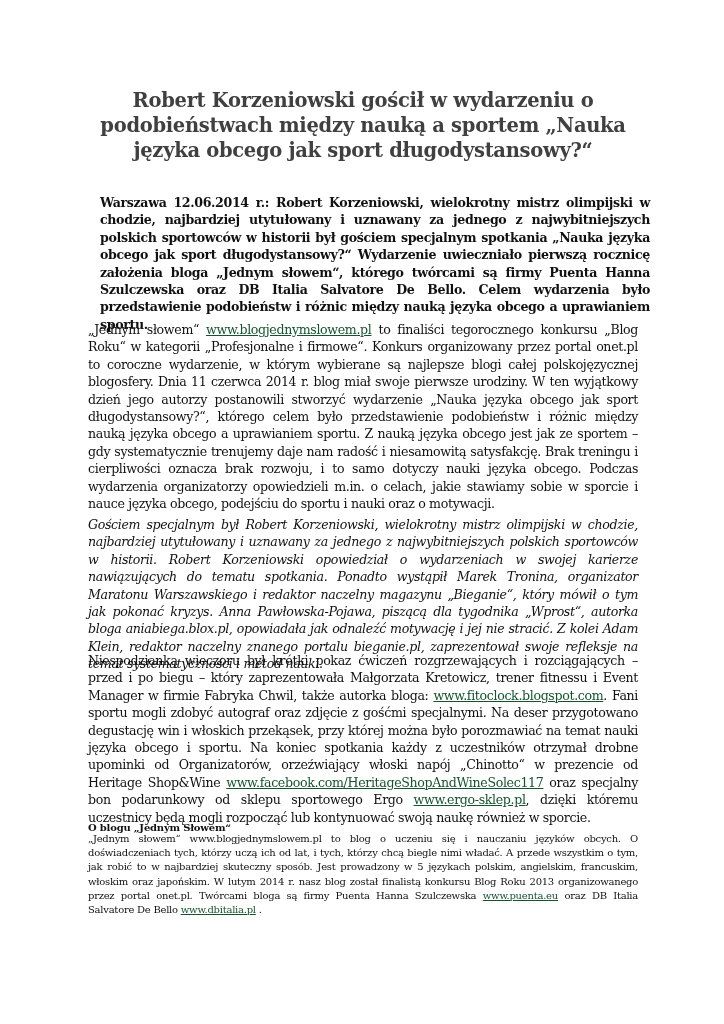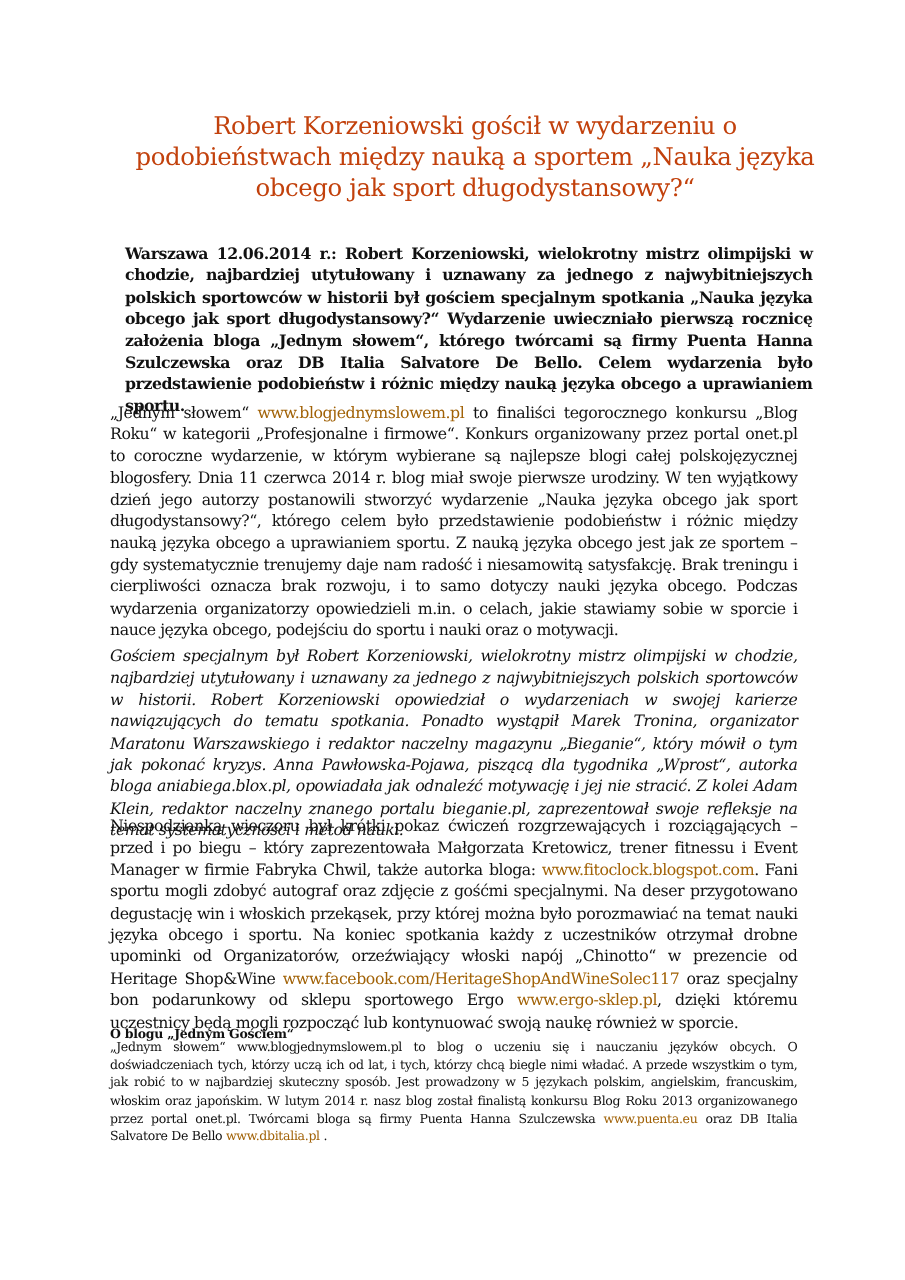--- a/index.html
+++ b/index.html
@@ -1,52 +1,52 @@
 <!DOCTYPE html>
 <html><head>
 <meta charset="utf-8">
 <style>
   html, body { margin: 0; padding: 0; background: #ffffff; }
   body { width: 724px; height: 1024px; position: relative; overflow: hidden; color: #111; }
   .page { position: absolute; left: 88px; top: 0; width: 550px; font-family: "DejaVu Serif", "Liberation Serif", serif; }
   .title {
-    position: absolute; left: 17px; top: 88px; width: 550px; text-align: center;
-    font-family: "DejaVu Serif", serif; font-weight: normal; font-size: 19.5px; line-height: 25px; color: #c2410c;
+    position: absolute; left: 0; top: 88px; width: 550px; text-align: center;
+    font-family: "DejaVu Serif", serif; font-weight: bold; font-size: 19.5px; line-height: 25px; color: #404040;
     letter-spacing: -0.3px;
   }
   .lead {
     position: absolute; left: 12px; top: 194px; width: 550px; text-align: justify;
     font-weight: bold; font-size: 12.6px; line-height: 17.4px; letter-spacing: -0.35px;
   }
   .p {
     position: absolute; left: 0; width: 550px; text-align: justify;
     font-size: 12.6px; line-height: 17.4px; letter-spacing: -0.35px;
   }
   .p1 { top: 321px; }
   .p2 { top: 516px; font-style: italic; }
   .p3 { top: 652px; }
   .about-h {
     position: absolute; left: 0; top: 822px; font-weight: bold; font-size: 10px; letter-spacing: -0.2px;
   }
   .about {
     position: absolute; left: 0; top: 832px; width: 550px; text-align: justify;
     font-size: 10px; line-height: 14.2px; letter-spacing: -0.25px;
   }
-  a.lnk { color: #a16207; }
+  a.lnk { color: #14532d; text-decoration: underline; }
 </style>
 </head>
 <body>
 
 <div class="page">
   <h1 class="title" style="margin:0;">Robert Korzeniowski gościł w wydarzeniu o podobieństwach między nauką a sportem „Nauka języka obcego jak sport długodystansowy?“</h1>
 
   <p class="lead" style="margin:0;">Warszawa 12.06.2014 r.: Robert Korzeniowski, wielokrotny mistrz olimpijski w chodzie, najbardziej utytułowany i uznawany za jednego z najwybitniejszych polskich sportowców w historii był gościem specjalnym spotkania „Nauka języka obcego jak sport długodystansowy?“ Wydarzenie uwieczniało pierwszą rocznicę założenia bloga „Jednym słowem“, którego twórcami są firmy Puenta Hanna Szulczewska oraz DB Italia Salvatore De Bello. Celem wydarzenia było przedstawienie podobieństw i różnic między nauką języka obcego a uprawianiem sportu.</p>
 
   <p class="p p1" style="margin:0;"><span>„Jednym słowem“ </span><a class="lnk">www.blogjednymslowem.pl</a><span> to finaliści tegorocznego konkursu „Blog Roku“ w kategorii „Profesjonalne i firmowe“. Konkurs organizowany przez portal onet.pl to coroczne wydarzenie, w którym wybierane są najlepsze blogi całej polskojęzycznej blogosfery. Dnia 11 czerwca 2014 r. blog miał swoje pierwsze urodziny. W ten wyjątkowy dzień jego autorzy postanowili stworzyć wydarzenie „Nauka języka obcego jak sport długodystansowy?“, którego celem było przedstawienie podobieństw i różnic między nauką języka obcego a uprawianiem sportu. Z nauką języka obcego jest jak ze sportem – gdy systematycznie trenujemy daje nam radość i niesamowitą satysfakcję. Brak treningu i cierpliwości oznacza brak rozwoju, i to samo dotyczy nauki języka obcego. Podczas wydarzenia organizatorzy opowiedzieli m.in. o celach, jakie stawiamy sobie w sporcie i nauce języka obcego, podejściu do sportu i nauki oraz o motywacji.</span></p>
 
   <p class="p p2" style="margin:0;">Gościem specjalnym był Robert Korzeniowski, wielokrotny mistrz olimpijski w chodzie, najbardziej utytułowany i uznawany za jednego z najwybitniejszych polskich sportowców w historii. Robert Korzeniowski opowiedział o wydarzeniach w swojej karierze nawiązujących do tematu spotkania. Ponadto wystąpił Marek Tronina, organizator Maratonu Warszawskiego i redaktor naczelny magazynu „Bieganie“, który mówił o tym jak pokonać kryzys. Anna Pawłowska-Pojawa, piszącą dla tygodnika „Wprost“, autorka bloga aniabiega.blox.pl, opowiadała jak odnaleźć motywację i jej nie stracić. Z kolei Adam Klein, redaktor naczelny znanego portalu bieganie.pl, zaprezentował swoje refleksje na temat systematyczności i metod nauki.</p>
 
   <p class="p p3" style="margin:0;"><span>Niespodzianką wieczoru był krótki pokaz ćwiczeń rozgrzewających i rozciągających – przed i po biegu – który zaprezentowała Małgorzata Kretowicz, trener fitnessu i Event Manager w firmie Fabryka Chwil, także autorka bloga: </span><a class="lnk">www.fitoclock.blogspot.com</a><span>. Fani sportu mogli zdobyć autograf oraz zdjęcie z gośćmi specjalnymi. Na deser przygotowano degustację win i włoskich przekąsek, przy której można było porozmawiać na temat nauki języka obcego i sportu. Na koniec spotkania każdy z uczestników otrzymał drobne upominki od Organizatorów, orzeźwiający włoski napój „Chinotto“ w prezencie od Heritage Shop&amp;Wine </span><a class="lnk">www.facebook.com/HeritageShopAndWineSolec117</a><span> oraz specjalny bon podarunkowy od sklepu sportowego Ergo </span><a class="lnk">www.ergo-sklep.pl</a><span>, dzięki któremu uczestnicy będą mogli rozpocząć lub kontynuować swoją naukę również w sporcie.</span></p>
 
-  <div class="about-h">O blogu „Jednym Gościem“</div>
+  <div class="about-h">O blogu „Jednym Słowem“</div>
 
   <p class="about" style="margin:0;"><span>„Jednym słowem“ www.blogjednymslowem.pl to blog o uczeniu się i nauczaniu języków obcych. O doświadczeniach tych, którzy uczą ich od lat, i tych, którzy chcą biegle nimi władać. A przede wszystkim o tym, jak robić to w najbardziej skuteczny sposób. Jest prowadzony w 5 językach polskim, angielskim, francuskim, włoskim oraz japońskim. W lutym 2014 r. nasz blog został finalistą konkursu Blog Roku 2013 organizowanego przez portal onet.pl. Twórcami bloga są firmy Puenta Hanna Szulczewska </span><a class="lnk">www.puenta.eu</a><span> oraz DB Italia Salvatore De Bello </span><a class="lnk">www.dbitalia.pl</a><span> .</span></p>
 </div>
 
 </body></html>

